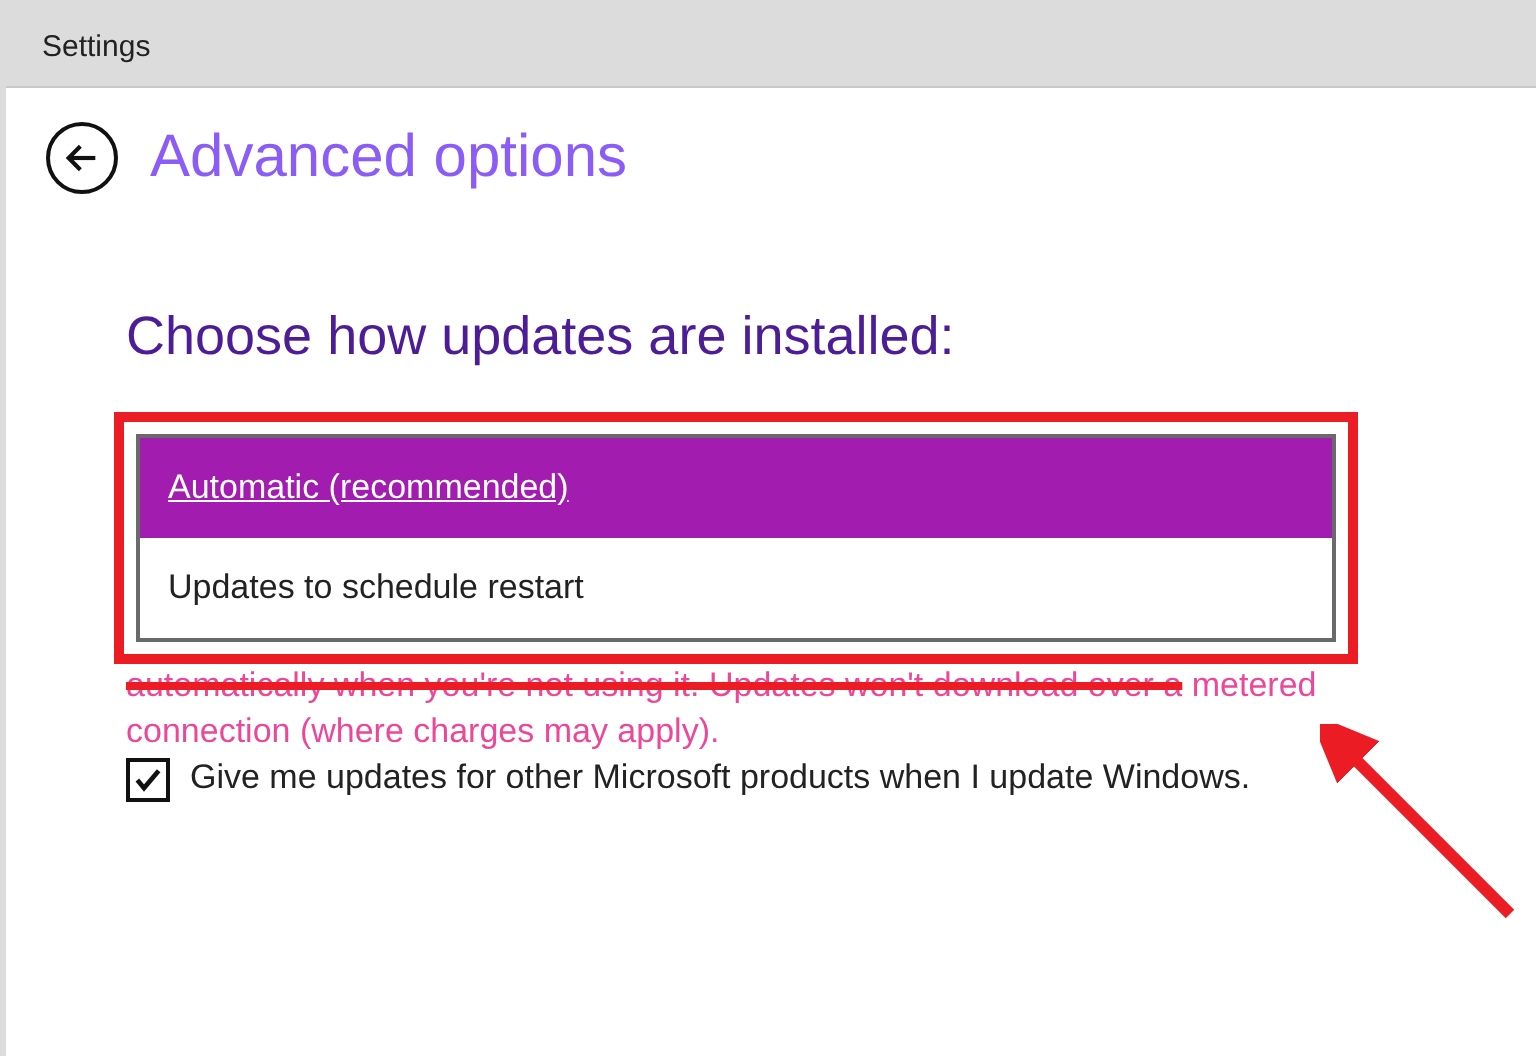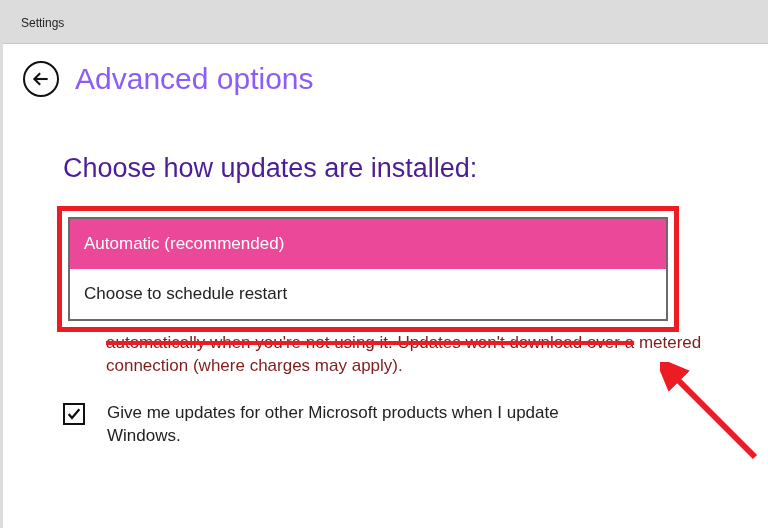--- a/index.html
+++ b/index.html
@@ -24,21 +24,21 @@
     }
     .titlebar {
       height: 41px;
       background: #dcdcdc;
       display: flex;
       align-items: center;
       padding-left: 18px;
       border-bottom: 1px solid #c8c8c8;
     }
     .titlebar-text {
-      font-size: 12px;
+      font-size: 15px;
       color: #222;
     }
     .header {
       display: flex;
       align-items: center;
       padding: 17px 18px 20px 20px;
       gap: 16px;
     }
     .back-btn {
       width: 36px;
@@ -80,45 +80,44 @@
     .dropdown-open {
       border: 2px solid #6a6a6a;
       width: 100%;
     }
     .dropdown-item {
       padding: 15px 14px;
       font-size: 17px;
       cursor: pointer;
     }
     .dropdown-item.selected {
-      background: #ec4899;
+      background: #a21caf;
       color: #fff;
+      text-decoration: underline;
     }
     .dropdown-item.unselected {
       background: #fff;
       color: #222;
     }
     .body-text {
       font-size: 17px;
-      color: #7f1d1d;
+      color: #ec4899;
       line-height: 1.35;
       margin-top: 0px;
       width: 610px;
-      margin-left: 43px;
     }
     .body-text .struck {
       text-decoration: line-through;
       text-decoration-color: #ec1c24;
       text-decoration-thickness: 4px;
     }
     .checkbox-row {
       display: flex;
       align-items: flex-start;
-      gap: 22px;
-      margin-top: 24px;
+      gap: 10px;
       width: 570px;
     }
     .checkbox {
       width: 22px;
       height: 22px;
       border: 2px solid #111;
       display: flex;
       align-items: center;
       justify-content: center;
       flex-shrink: 0;
@@ -159,21 +158,21 @@
     </div>
     <div class="page-title">Advanced options</div>
   </div>
 
   <div class="content">
     <div class="section-heading">Choose how updates are installed:</div>
 
     <div class="highlight-box">
       <div class="dropdown-open">
         <div class="dropdown-item selected">Automatic (recommended)</div>
-        <div class="dropdown-item unselected">Choose to schedule restart</div>
+        <div class="dropdown-item unselected">Updates to schedule restart</div>
       </div>
     </div>
 
     <div class="body-text">
       <span class="struck">automatically when you're not using it. Updates won't download over a</span>
       <span>metered connection (where charges may apply).</span>
     </div>
 
     <div class="checkbox-row">
       <div class="checkbox">

